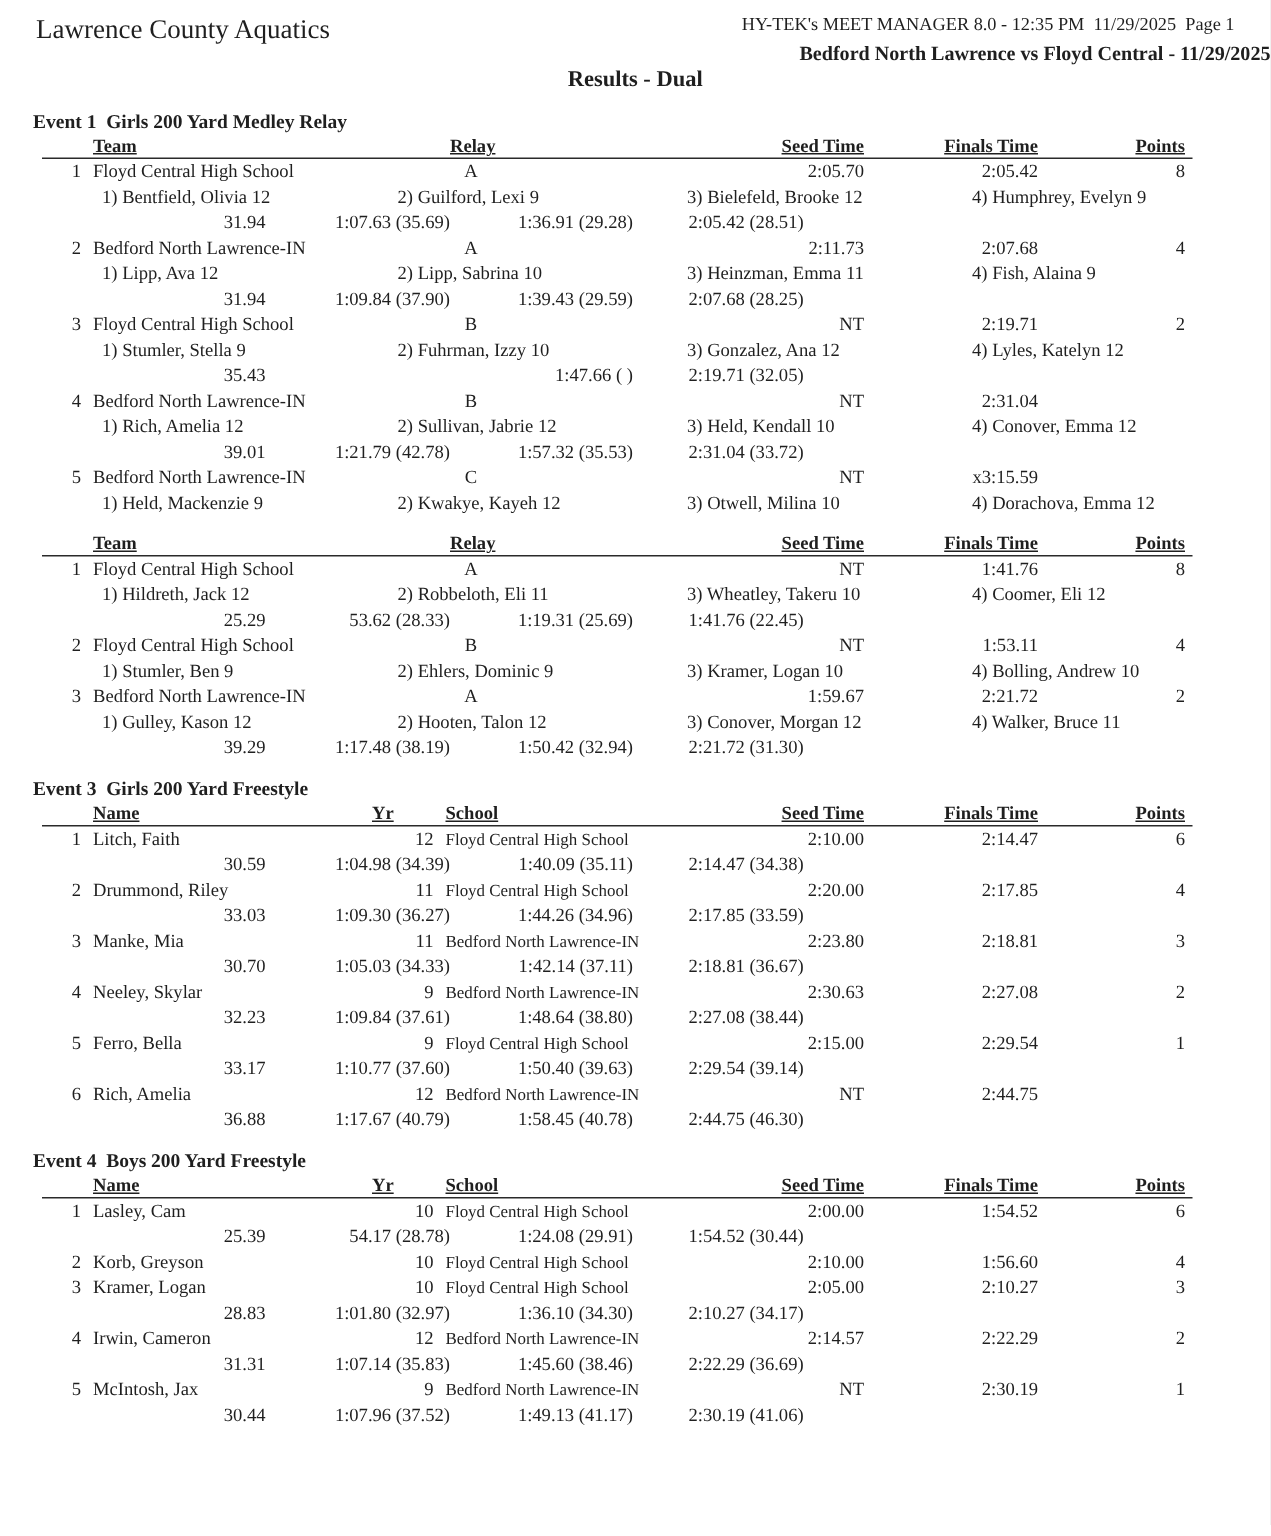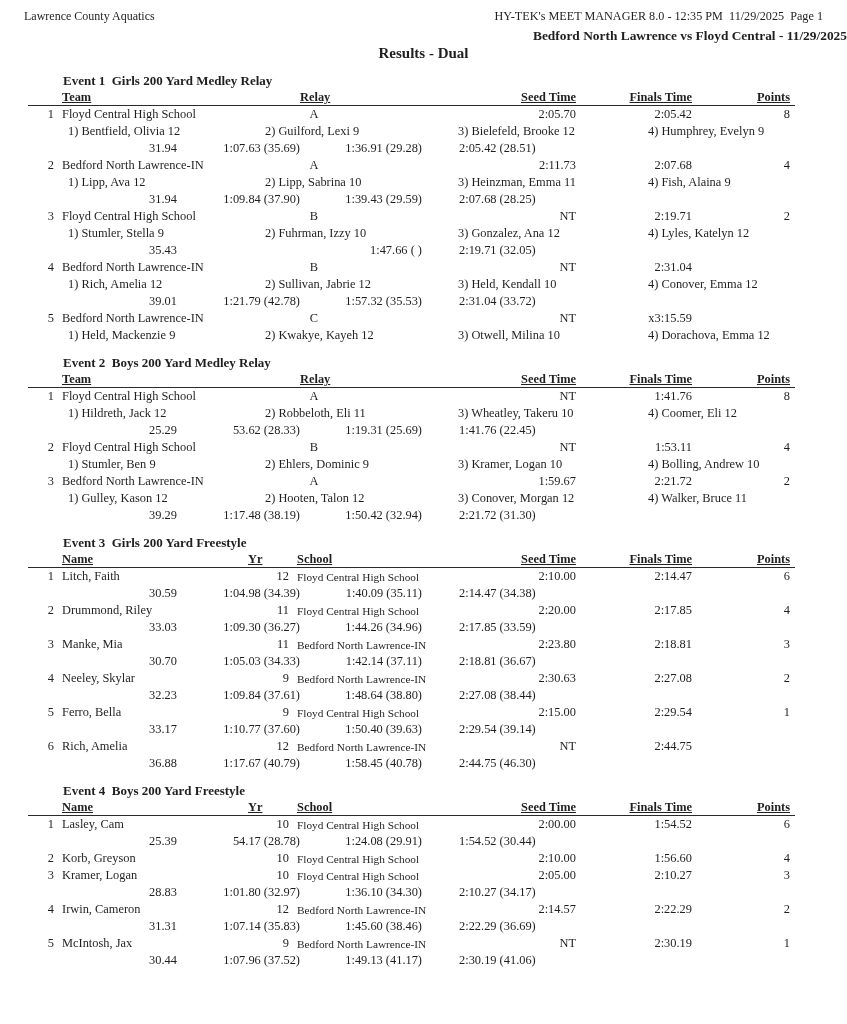--- a/index.html
+++ b/index.html
@@ -3,26 +3,26 @@
 <meta charset="utf-8">
 <style>
   html,body{margin:0;padding:0;background:#e8e8e8;}
   .page{
     width:847px;height:1024px;margin:0 auto;background:#ffffff;
     position:relative;overflow:hidden;
     font-family:"Liberation Serif","DejaVu Serif",serif;
     font-size:12.4px;color:#1f1f1f;
   }
   .topline{position:relative;height:17px;margin-top:9px;}
-  .host{position:absolute;left:24px;top:0;font-size:12px;}
+  .host{position:absolute;left:24px;top:0;font-size:18px;}
   .meta{position:absolute;right:24px;top:0;font-size:12.2px;white-space:pre;text-align:right;}
   .ctitle{height:17px;text-align:right;font-weight:bold;font-size:13.4px;margin-top:2px;white-space:pre;}
   .csub{height:17px;text-align:center;font-weight:bold;font-size:15px;}
   .event{margin-top:10px;}
-  .event-title{height:17px;line-height:17px;font-weight:bold;font-size:13px;padding-left:22px;white-space:pre;margin-left:41px;}
+  .event-title{height:17px;line-height:17px;font-weight:bold;font-size:13px;padding-left:22px;white-space:pre;}
   .thead{position:relative;height:17px;}
   .thead::after{content:"";position:absolute;left:28px;right:52px;bottom:0;border-bottom:1.5px solid #2a2a2a;}
   .th{position:absolute;bottom:1px;font-weight:bold;text-decoration:underline;white-space:pre;}
   .h-name{left:62px;}
   .h-relay{left:300px;}
   .h-yr{left:248px;width:44px;}
   .h-school{left:297px;}
   .h-seed{left:430px;width:146px;text-align:right;}
   .h-finals{left:560px;width:132px;text-align:right;}
   .h-points{left:660px;width:130px;text-align:right;}
@@ -153,21 +153,20 @@
           <span class="c-points"></span>
         </div>
         <div class="swline">
           <span class="sw sw-1">1) Held, Mackenzie 9</span>
           <span class="sw sw-2">2) Kwakye, Kayeh 12</span>
           <span class="sw sw-3">3) Otwell, Milina 10</span>
           <span class="sw sw-4">4) Dorachova, Emma 12</span>
         </div>
       </div>
       <div class="event">
-        <div class="event-title">Event 2  Boys 200 Yard Medley Relay</div>
         <div class="thead">
           <span class="th h-name">Team</span>
           <span class="th h-relay">Relay</span>
           <span class="th h-seed">Seed Time</span>
           <span class="th h-finals">Finals Time</span>
           <span class="th h-points">Points</span>
         </div>
         <div class="rline">
           <span class="c-place">1</span>
           <span class="c-name">Floyd Central High School</span>

